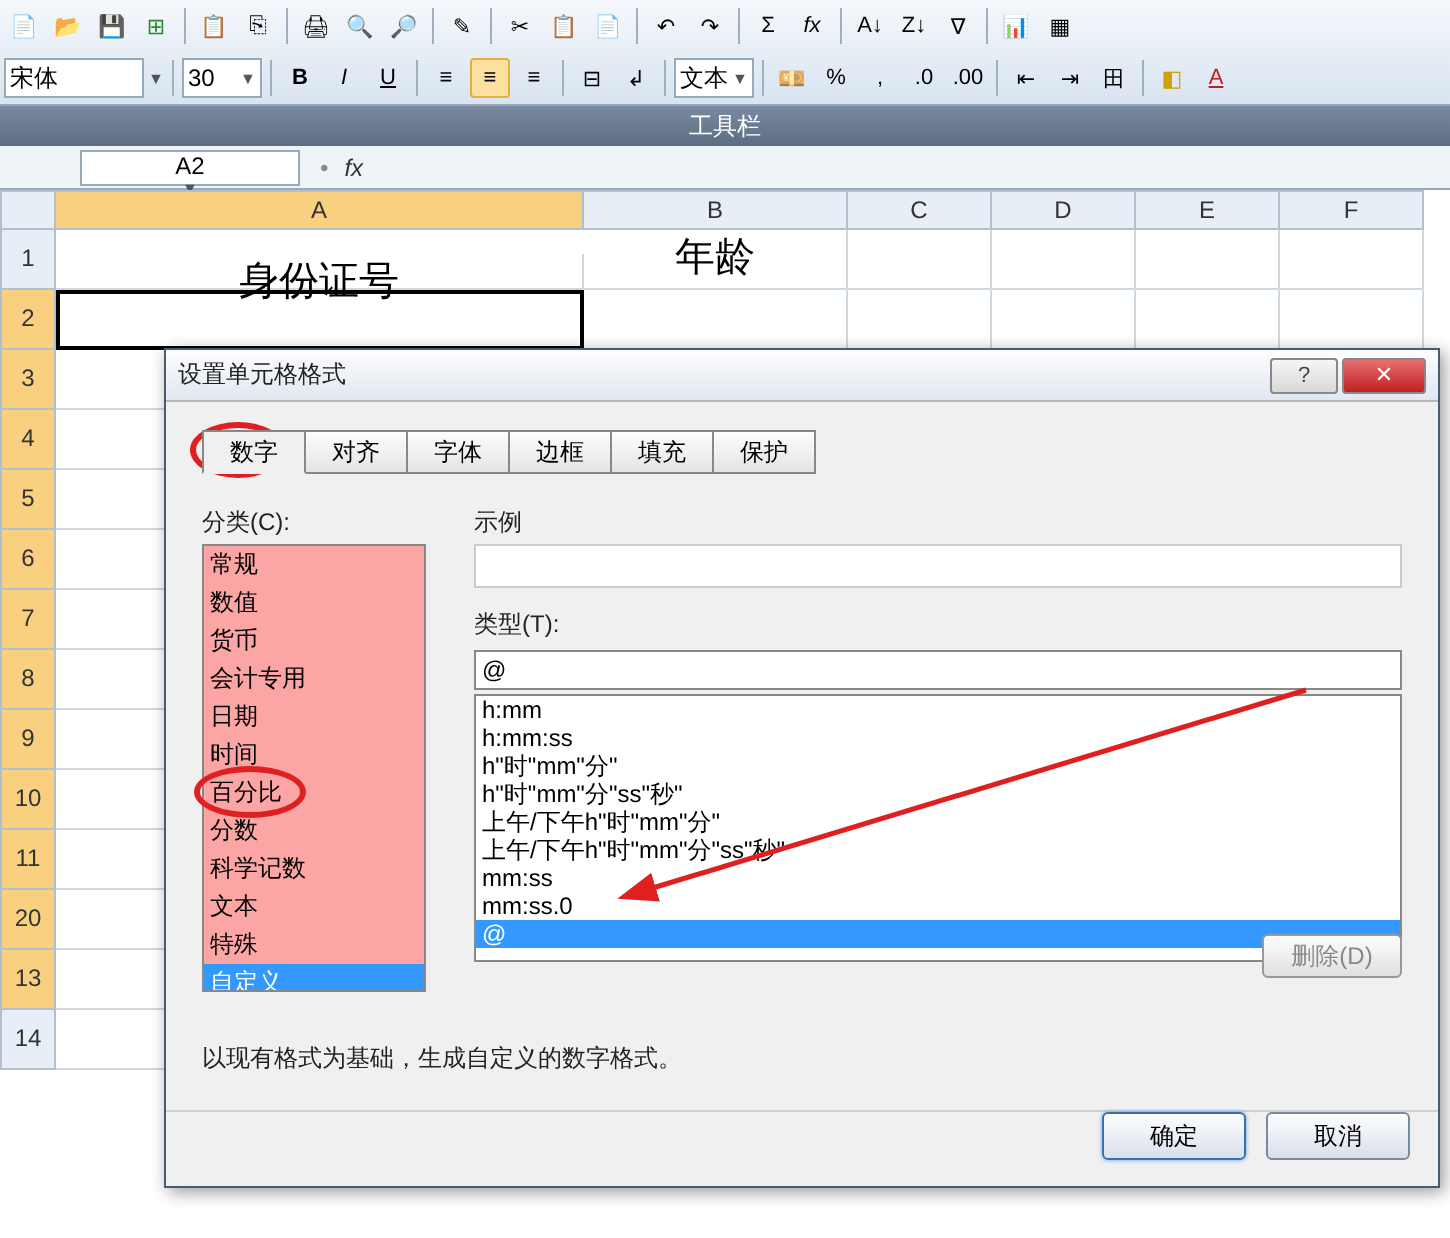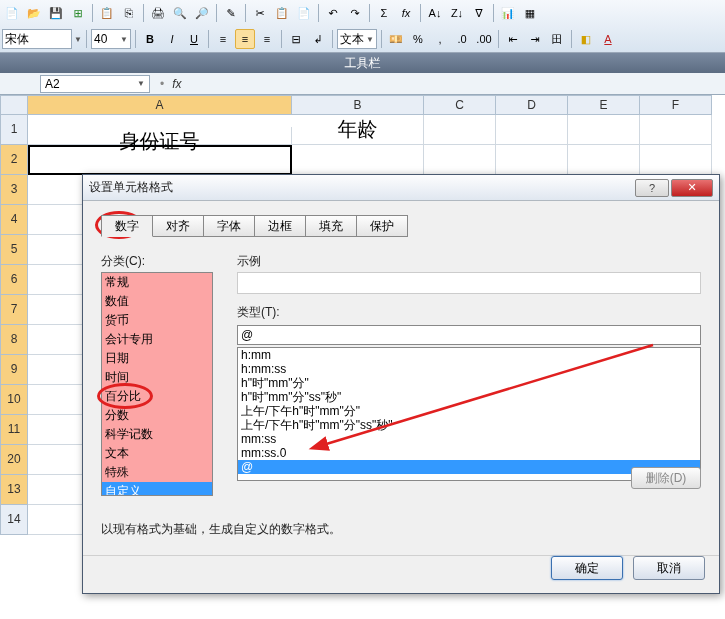--- a/index.html
+++ b/index.html
@@ -12,21 +12,21 @@
 .tb-sep { width: 1px; height: 18px; background: #a0b0c0; margin: 0 2px; }
 .font-name { width: 70px; height: 20px; border: 1px solid #9ab; background: #fff; padding: 0 2px; display: flex; align-items: center; font-size: 12px; }
 .font-size { width: 40px; height: 20px; border: 1px solid #9ab; background: #fff; padding: 0 2px; display: flex; align-items: center; justify-content: space-between; }
 .drop { width: 8px; font-size: 8px; color: #555; }
 .txt-dd { width: 40px; height: 20px; border: 1px solid #9ab; background: #fff; display: flex; align-items: center; justify-content: space-between; padding: 0 2px; }
 
 .titlebar-strip { height: 20px; background: linear-gradient(#7a8aa0,#5c6c82); color: #fff; text-align: center; font-size: 12px; line-height: 20px; }
 
 
 .name-bar { display: flex; align-items: center; height: 22px; background: #eef3f8; border-bottom: 1px solid #9ab; }
-.name-box { width: 110px; height: 18px; border: 1px solid #9ab; background: #fff; margin-left: 40px; padding: 0 4px; display: flex; align-items: center; justify-content: space-between; }
+.name-box { width: 110px; height: 18px; border: 1px solid #9ab; background: #fff; margin-left: 40px; padding: 0 4px; display: flex; align-items: center; justify-content: space-between; flex-direction: column; }
 .fx-box { margin-left: 10px; display: flex; align-items: center; gap: 8px; }
 .fx-lbl { font-style: italic; color: #333; }
 
 
 .grid-wrap { position: relative; background: #fff; height: 530px; }
 .corner { position: absolute; left: 0; top: 0; width: 28px; height: 20px; background: #e8eef6; border: 1px solid #b0c0d0; }
 .col-headers { position: absolute; left: 28px; top: 0; display: flex; height: 20px; }
 .col-h { border: 1px solid #b0c0d0; border-left: none; background: #e8eef6; text-align: center; font-size: 12px; line-height: 18px; color: #333; }
 .row-headers { position: absolute; left: 0; top: 20px; width: 28px; }
 .row-h { height: 30px; border: 1px solid #b0c0d0; border-top: none; background: #e8eef6; text-align: center; font-size: 12px; line-height: 28px; color: #333; }
@@ -118,21 +118,21 @@
     <div class="tb-btn" style="color:#c04040">📊</div>
     <div class="tb-btn">▦</div>
   </div>
   <div class="tb-row">
     <div class="font-name">
       <span>宋体</span>
     </div>
     <span class="drop">▼</span>
     <div class="tb-sep"></div>
     <div class="font-size">
-      <span>40</span>
+      <span>30</span>
       <span class="drop">▼</span>
     </div>
     <div class="tb-sep"></div>
     <div class="tb-btn">
         <b>B</b>
       </div>
     <div class="tb-btn">
         <i>I</i>
       </div>
     <div class="tb-btn">

